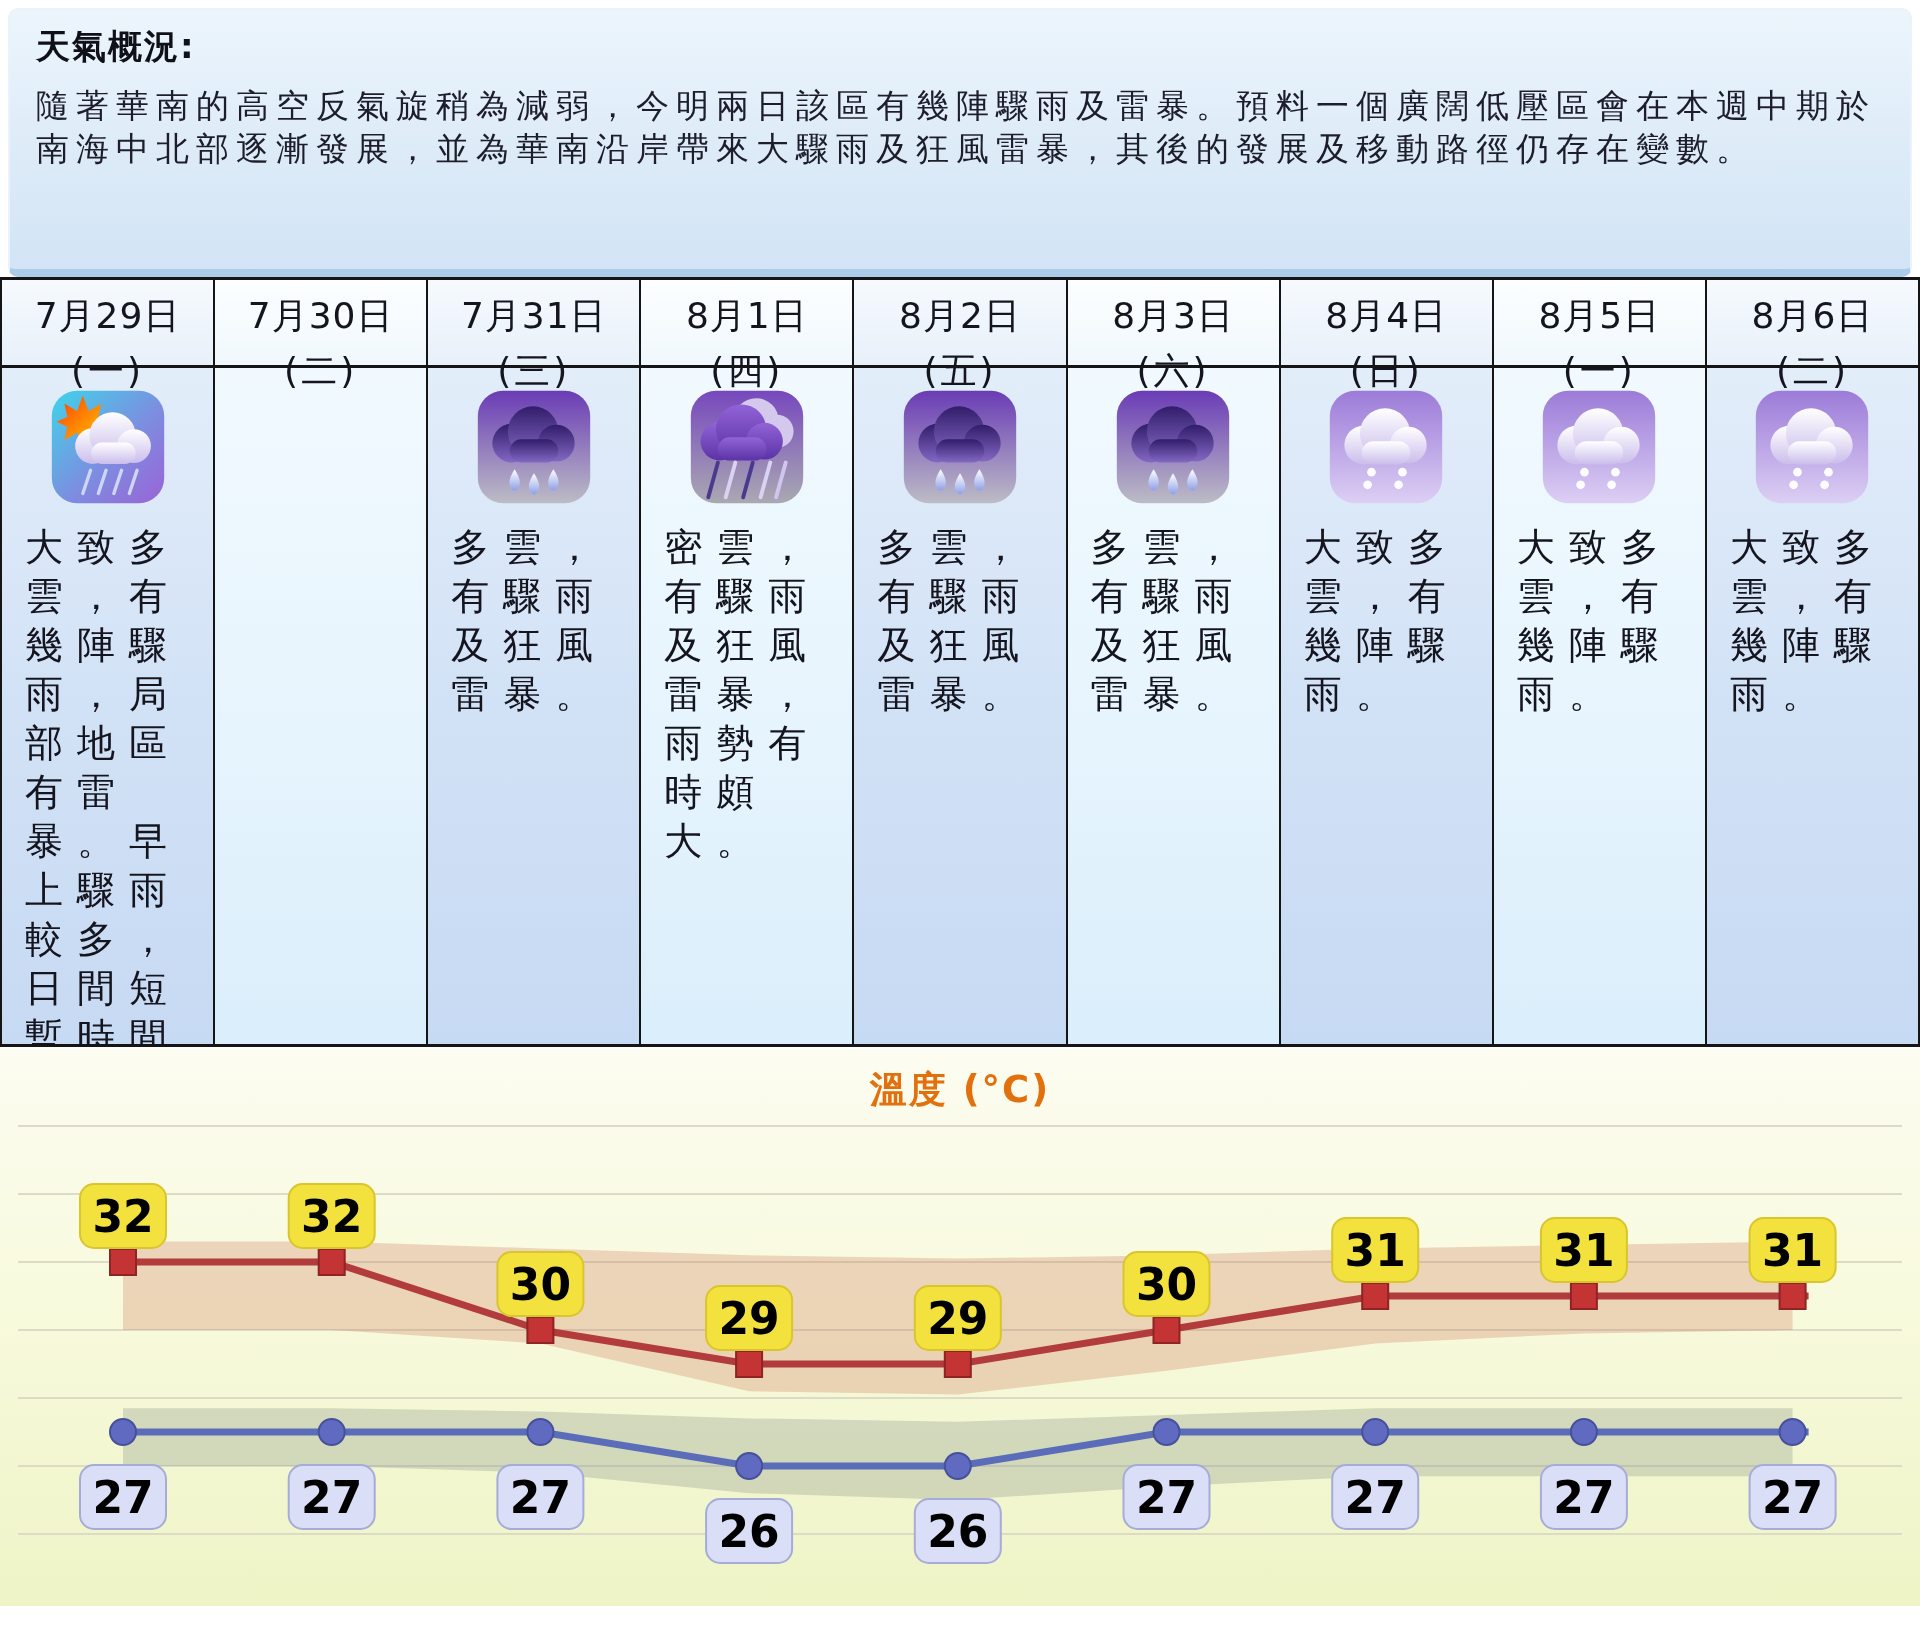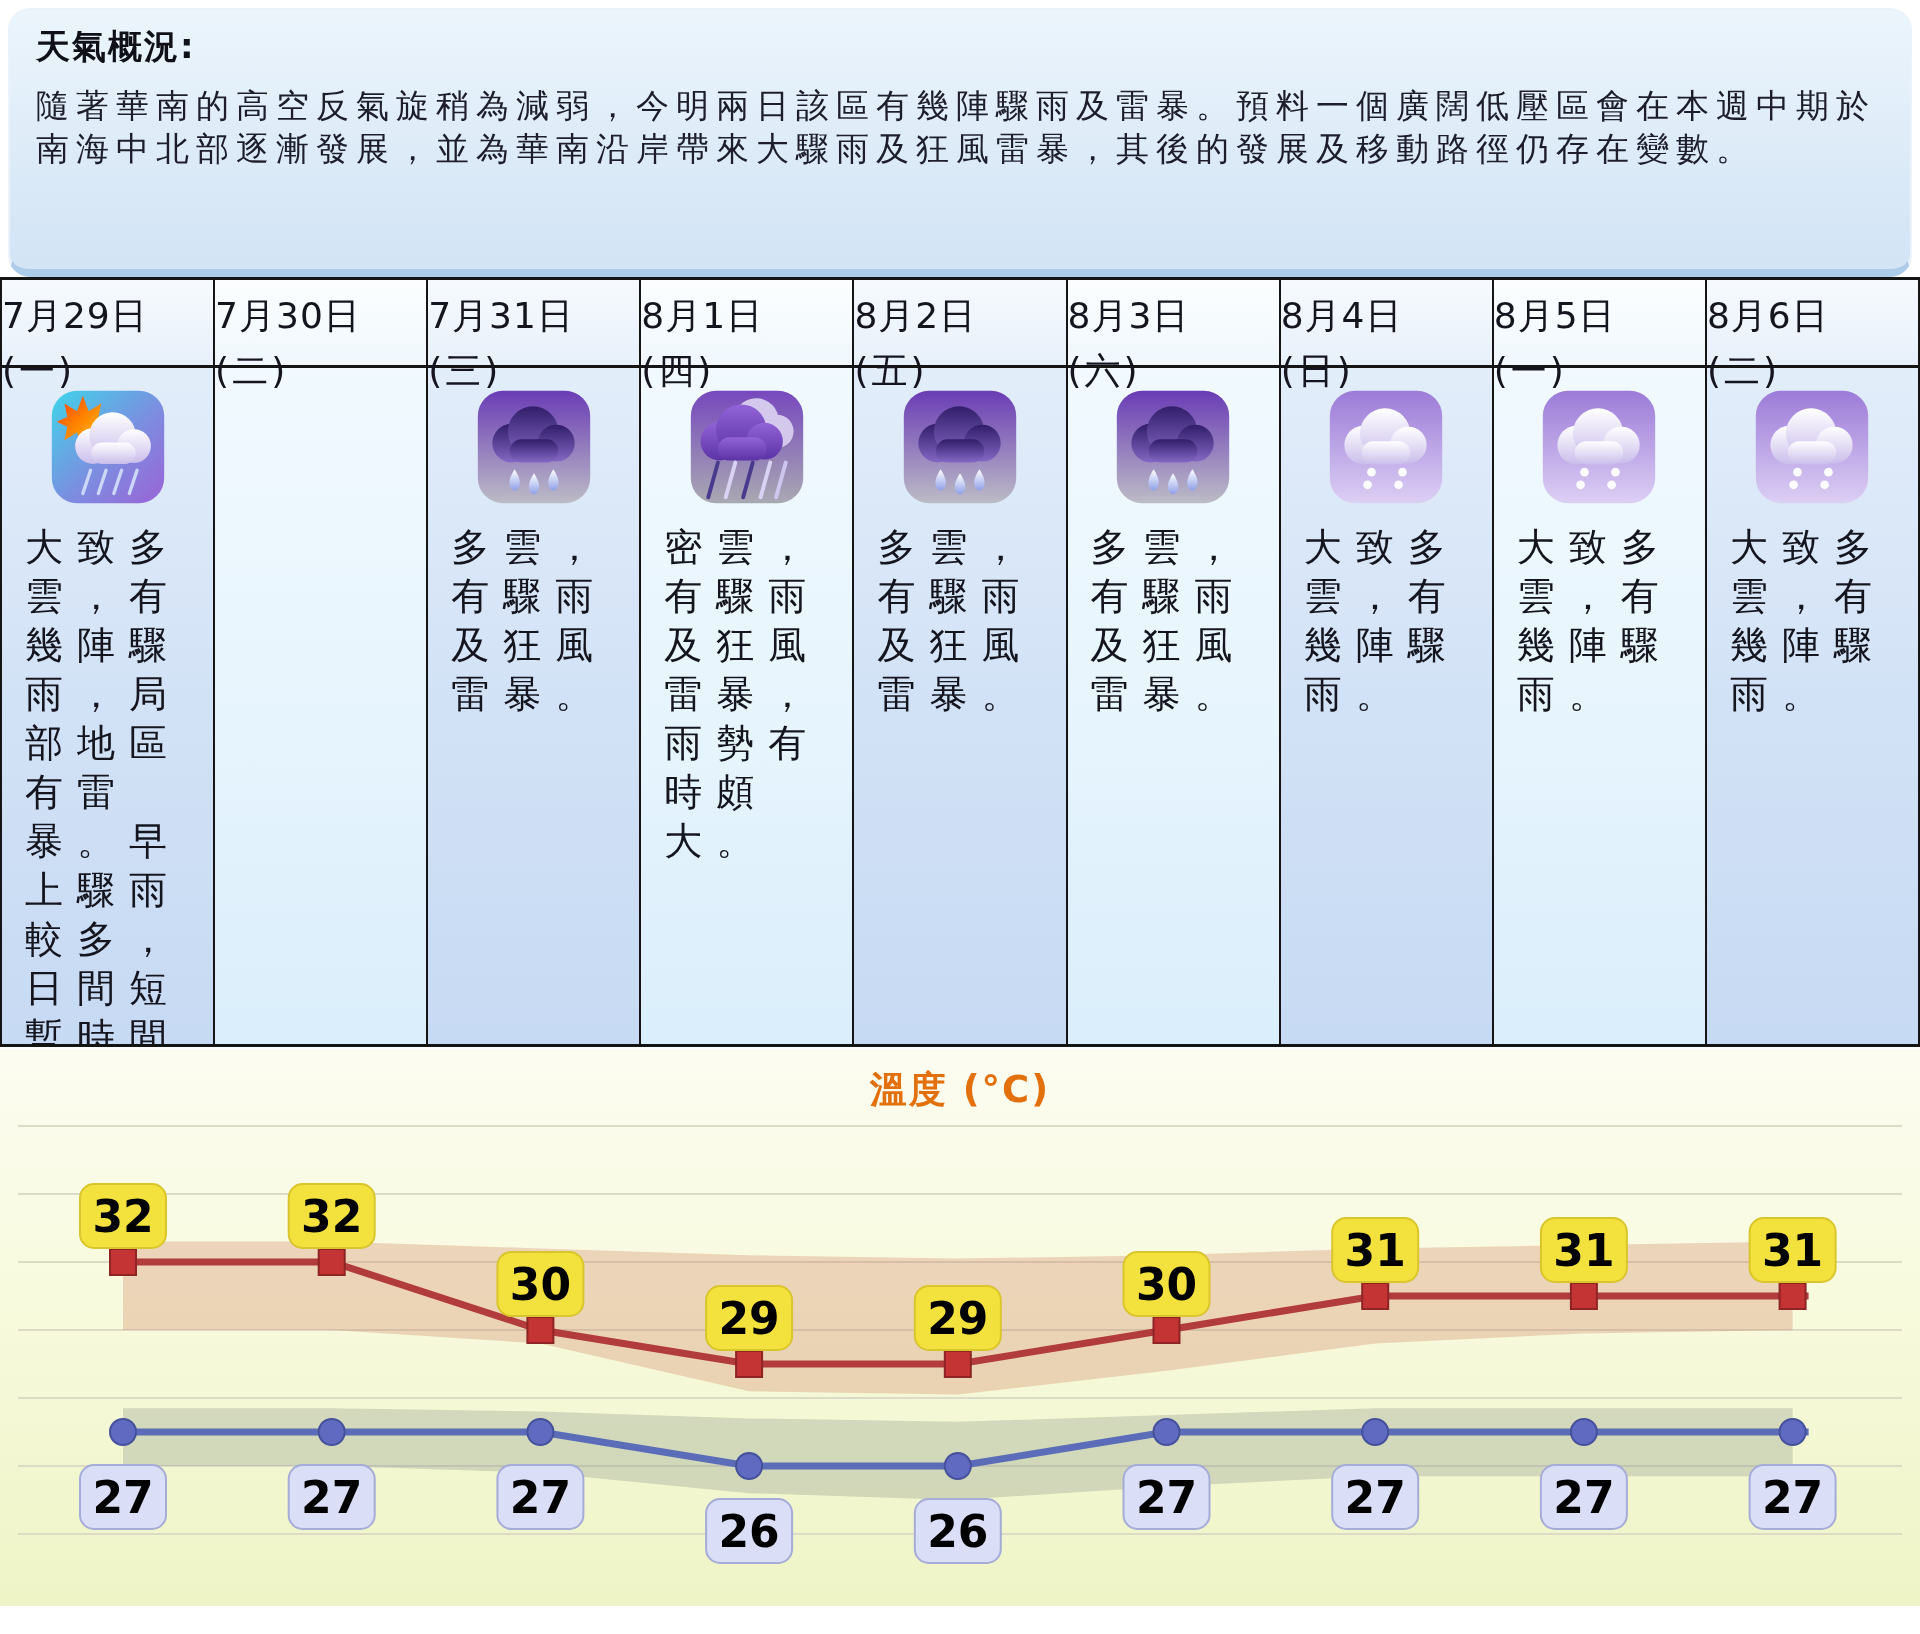--- a/index.html
+++ b/index.html
@@ -1,39 +1,39 @@
 <!DOCTYPE html>
 <html><head>
 <meta charset="utf-8">
 <style>
   html,body { margin:0; padding:0; background:#ffffff; }
   body { width:1920px; height:1634px; overflow:hidden;
          font-family:"DejaVu Sans","Liberation Sans",sans-serif; color:#15151f; }
 
   
   .summary-wrap { padding:8px 8px 0 8px; height:277px; box-sizing:border-box; }
-  .summary-box { height:269px; box-sizing:border-box; border-radius:22px;
+  .summary-box { height:269px; box-sizing:border-box; border-radius:10px;
     background:linear-gradient(180deg,#ecf5fc 0%,#ddebf8 55%,#d2e4f5 100%);
     border:2px solid #eaf3fb; border-bottom:8px solid #adccea;
     padding:14px 26px; }
   .summary-title { font-size:34px; font-weight:bold; color:#101018; letter-spacing:2px; }
   .summary-body  { margin-top:14px; font-size:33px; color:#1d1d2b;
                    letter-spacing:7px; line-height:43px; }
 
   
   .forecast-table { display:flex; width:1920px; height:770px; box-sizing:border-box;
     border-top:3px solid #151515; border-bottom:3px solid #151515; background:#fff; }
   .day-col { flex:1 1 0; min-width:0; box-sizing:border-box;
     border-right:2px solid #151515; display:flex; flex-direction:column; }
   .day-col:first-child { border-left:2px solid #151515; }
   .tint-blue  { background:linear-gradient(180deg,#e7f0fb 0%,#d2e2f6 55%,#c7daf3 100%); }
   .tint-white { background:linear-gradient(180deg,#f4fbff 0%,#e6f4fd 60%,#daeefb 100%); }
   .tint-blue  .day-header { background:linear-gradient(180deg,#f6fafe 0%,#e8f0fa 100%); }
   .tint-white .day-header { background:linear-gradient(180deg,#fcfeff 0%,#f0f8fd 100%); }
-  .day-header { height:88px; box-sizing:border-box; padding-top:12px; text-align:left;
+  .day-header { height:88px; box-sizing:border-box; padding-top:12px; text-align:center;
     border-bottom:3px solid #151515; font-size:36px; color:#15151f; }
   .day-date { letter-spacing:1px; }
   .day-week { margin-top:6px; letter-spacing:3px; }
   .day-body { flex:1; text-align:center; padding-top:17px; overflow:hidden; }
   .day-icon { width:124px; height:124px; display:inline-block; }
   .day-desc { margin-top:10px; text-align:left; font-size:38px; letter-spacing:14px;
     line-height:49px; color:#15151f; padding-left:2px;margin-left:21px; }
 
   
   .chart-section { position:relative; margin-top:2px; height:557px;

